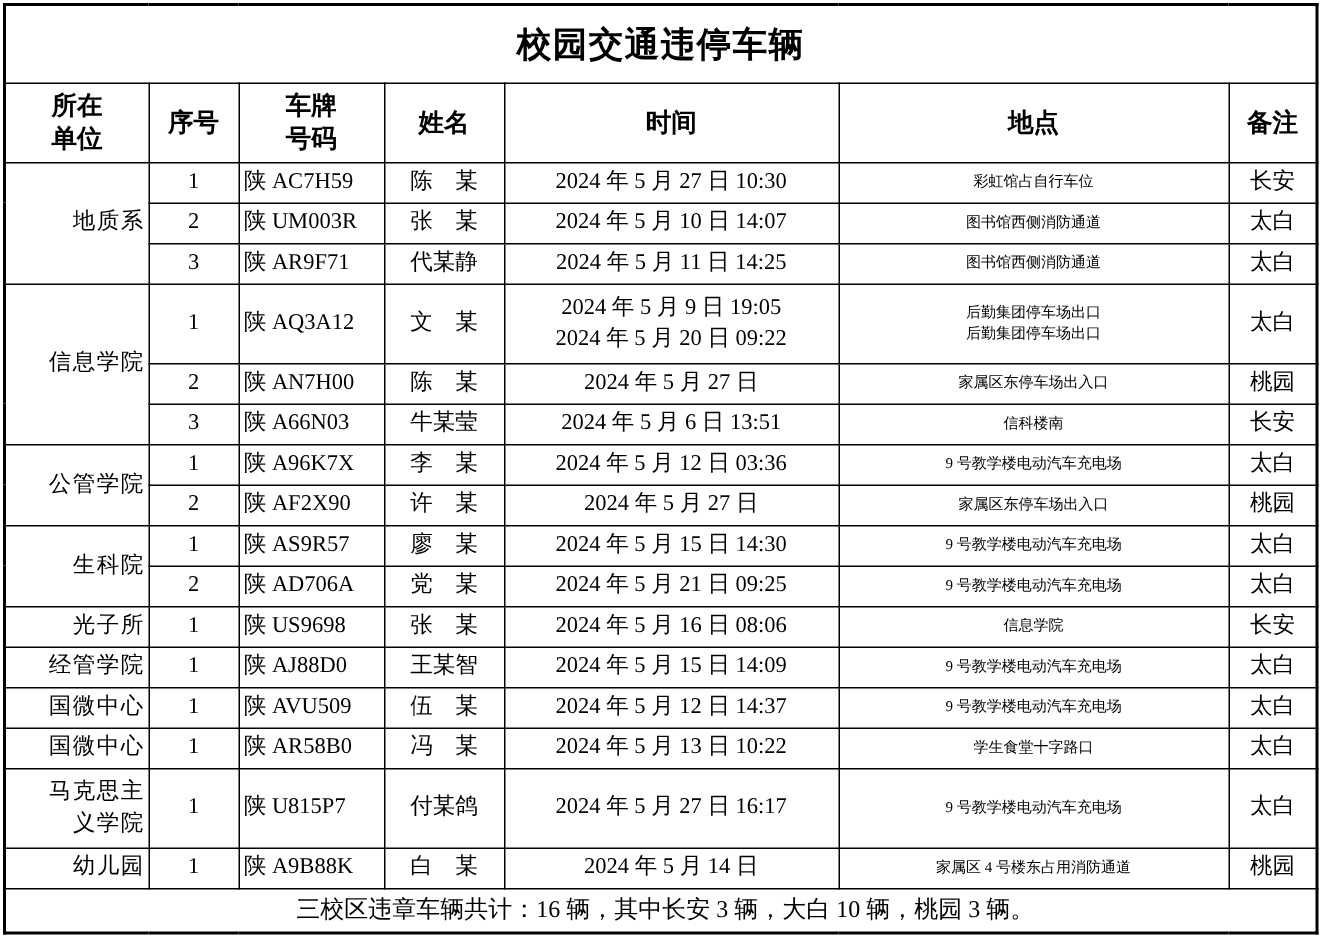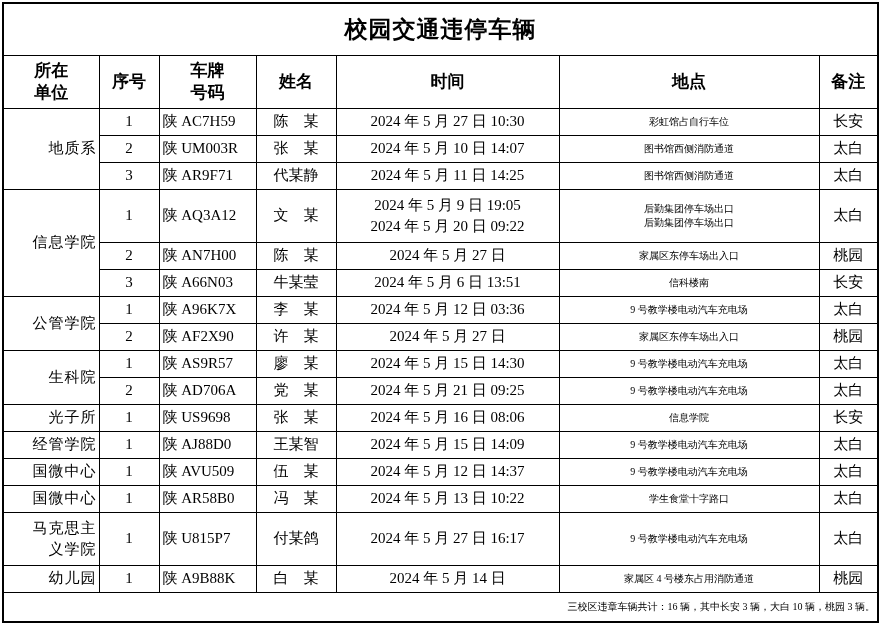--- a/index.html
+++ b/index.html
@@ -44,23 +44,23 @@
   tbody td.unit { letter-spacing: 1px; text-align: right; }
   tbody td.plate {
     text-align: left;
     padding-left: 3px;
     font-size: 15px;
   }
   tbody td.location { font-size: 10px; font-family: Liberation Serif, serif; }
 
   tr.foot-row td {
     height: 30px;
-    text-align: right;
+    text-align: center;
     padding-left: 8px;
-    font-size: 10px;
+    font-size: 16px;
   }
 </style>
 </head>
 <body>
 
 <div class="sheet">
   <table class="tbl">
     <colgroup id="colgroup">
         <col style="width: 96px;">
         <col style="width: 60px;">

